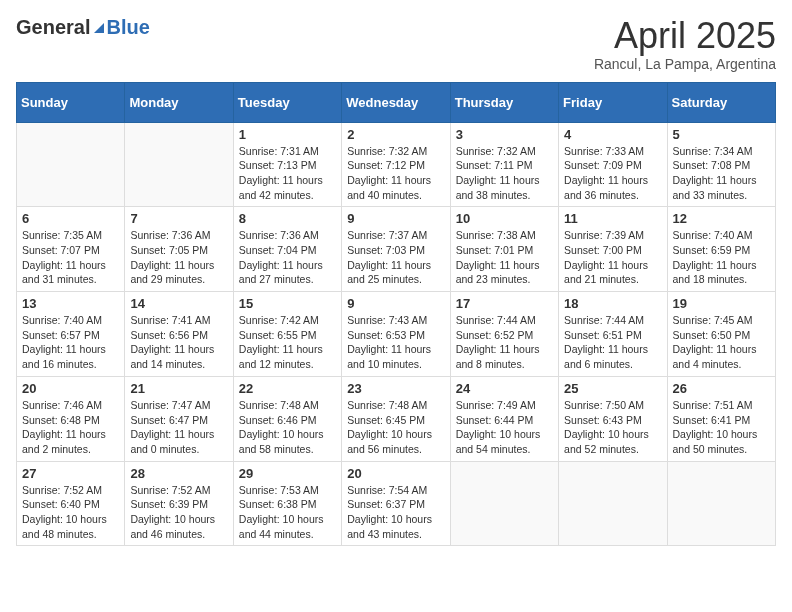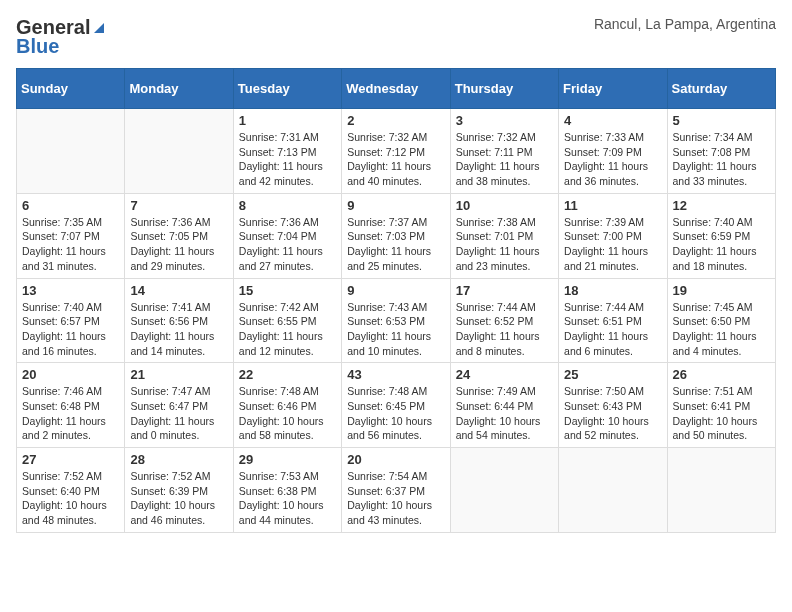--- a/index.html
+++ b/index.html
@@ -11,22 +11,21 @@
       padding: 16px;
     }
     .header {
       display: flex;
       justify-content: space-between;
       align-items: flex-start;
       margin-bottom: 10px;
     }
     .logo {
       display: flex;
-      flex-direction: column;
-      align-items: flex-start;
+      align-items: flex-end;
     }
     .title-area {
       text-align: right;
     }
     .month-title {
       font-size: 36px;
       font-weight: normal;
       color: #333;
       line-height: 1.1;
     }
@@ -80,20 +79,21 @@
   <div class="logo">
     <span style="display:flex;align-items:center;">
       <span style="font-size:20px;font-weight:bold;color:#333;">General</span>
       <svg width="14" height="14" viewBox="0 0 14 14" style="margin-left:2px;">
         <polygon points="2,12 12,12 12,2" fill="#2e6db4"></polygon>
       </svg>
     </span>
     <span style="font-size:20px;font-weight:bold;color:#2e6db4;margin-top:-4px;">Blue</span>
   </div>
   <div class="title-area">
+    <div class="month-title">April 2025</div>
     <div class="subtitle">Rancul, La Pampa, Argentina</div>
   </div>
 </div>
 
 <table class="calendar">
   <thead>
     <tr>
     <th>Sunday</th>
         <th>Monday</th>
         <th>Tuesday</th>
@@ -195,21 +195,21 @@
         </td>
         <td>
           <div class="day-number">21</div>
           <div class="day-info">Sunrise: 7:47 AM<br>Sunset: 6:47 PM<br>Daylight: 11 hours and 0 minutes.</div>
         </td>
         <td>
           <div class="day-number">22</div>
           <div class="day-info">Sunrise: 7:48 AM<br>Sunset: 6:46 PM<br>Daylight: 10 hours and 58 minutes.</div>
         </td>
         <td>
-          <div class="day-number">43</div>
+          <div class="day-number">23</div>
           <div class="day-info">Sunrise: 7:48 AM<br>Sunset: 6:45 PM<br>Daylight: 10 hours and 56 minutes.</div>
         </td>
         <td>
           <div class="day-number">24</div>
           <div class="day-info">Sunrise: 7:49 AM<br>Sunset: 6:44 PM<br>Daylight: 10 hours and 54 minutes.</div>
         </td>
         <td>
           <div class="day-number">25</div>
           <div class="day-info">Sunrise: 7:50 AM<br>Sunset: 6:43 PM<br>Daylight: 10 hours and 52 minutes.</div>
         </td>

